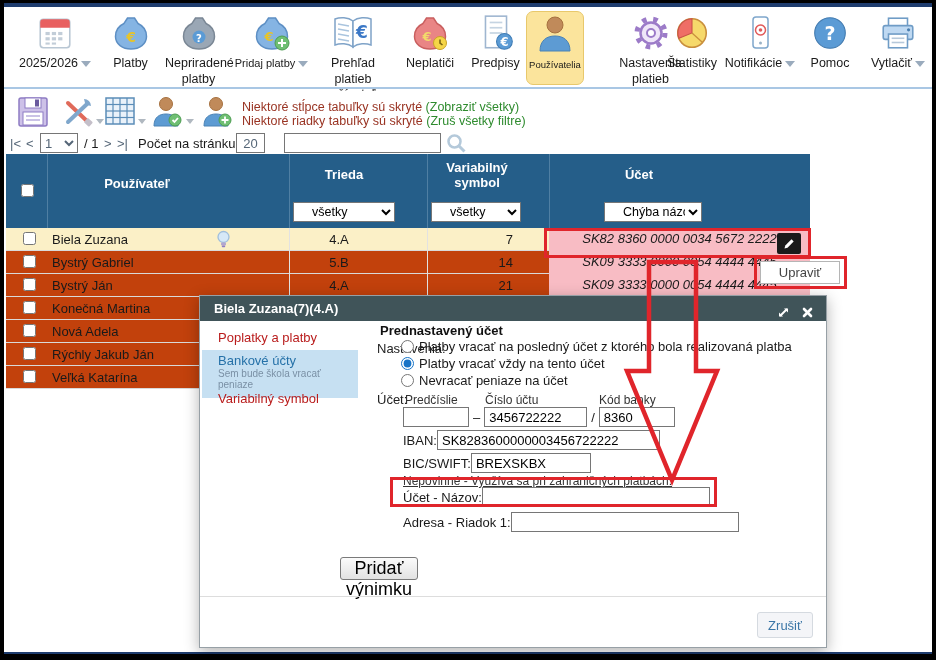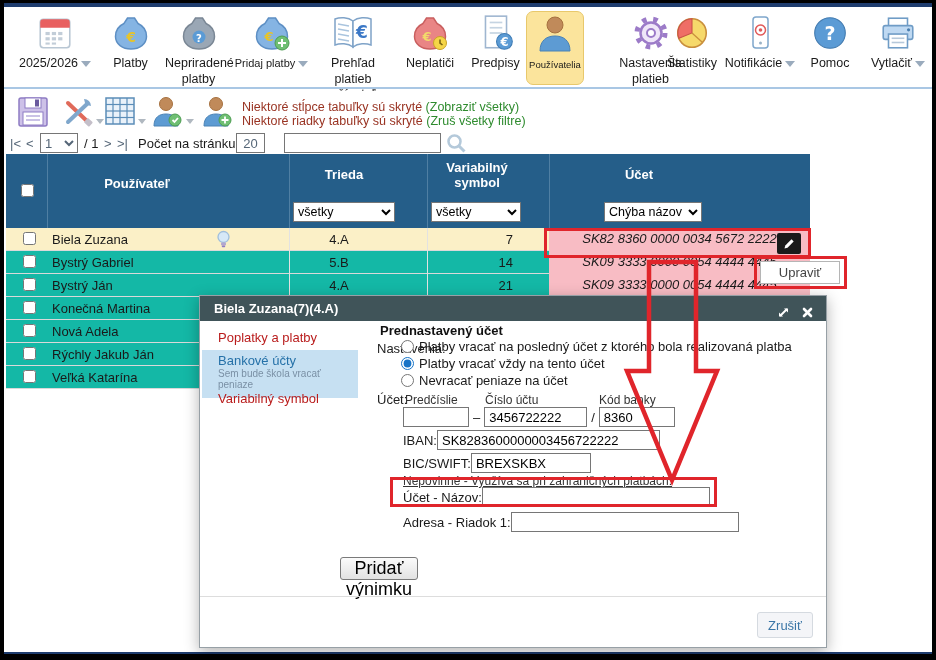--- a/index.html
+++ b/index.html
@@ -36,22 +36,22 @@
   .pg { position:absolute; top:5px; font-size:13px; color:#556677; cursor:pointer; }
   .pg-label { color:#1a1a1a; cursor:default; }
   select { font-family:inherit; font-size:12.5px; border:1px solid #767676; background:#fff; height:20px; }
   input[type="text"] { font-family:inherit; font-size:13px; border:1px solid #767676; height:20px; padding:0 4px; }
 
   
   #users-table { position:absolute; left:2px; top:151px; width:804px; }
   .thead { position:absolute; left:0; top:0; width:804px; height:74px; background:#255e89; }
   .th { position:absolute; color:#fff; font-weight:bold; font-size:13px; text-align:center; top:22px; }
   .th-sep { position:absolute; top:0; width:1px; height:74px; background:#4f7fa3; }
-  .flt { position:absolute; top:48px; }
-  .trow { position:absolute; left:0; width:804px; height:23px; border-bottom:1px solid #d9d9d9; background:#14b8a6; }
+  .flt { position:absolute; top:48px;padding-left:14px; }
+  .trow { position:absolute; left:0; width:804px; height:23px; border-bottom:1px solid #d9d9d9; background:#c2410c; }
   .trow.hl { background:#fbf0c7; }
   .cell-sep { position:absolute; top:0; width:1px; height:23px; background:#e2e2e2; }
   .c-name { position:absolute; left:46px; top:4px; font-size:13px; }
   .c-class { position:absolute; left:283px; width:100px; top:4px; text-align:center; font-size:13px; }
   .c-vs { position:absolute; left:423px; width:84px; top:4px; text-align:right; font-size:13px; }
   .c-acct { position:absolute; left:543px; width:261px; height:23px; top:0; text-align:center; font-size:13px; line-height:22px; }
   .c-acct.pink { background:#f8bcc4;font-style:italic; }
   .rowchk { position:absolute; left:17px; top:4px; width:13px; height:13px; }
 
   

